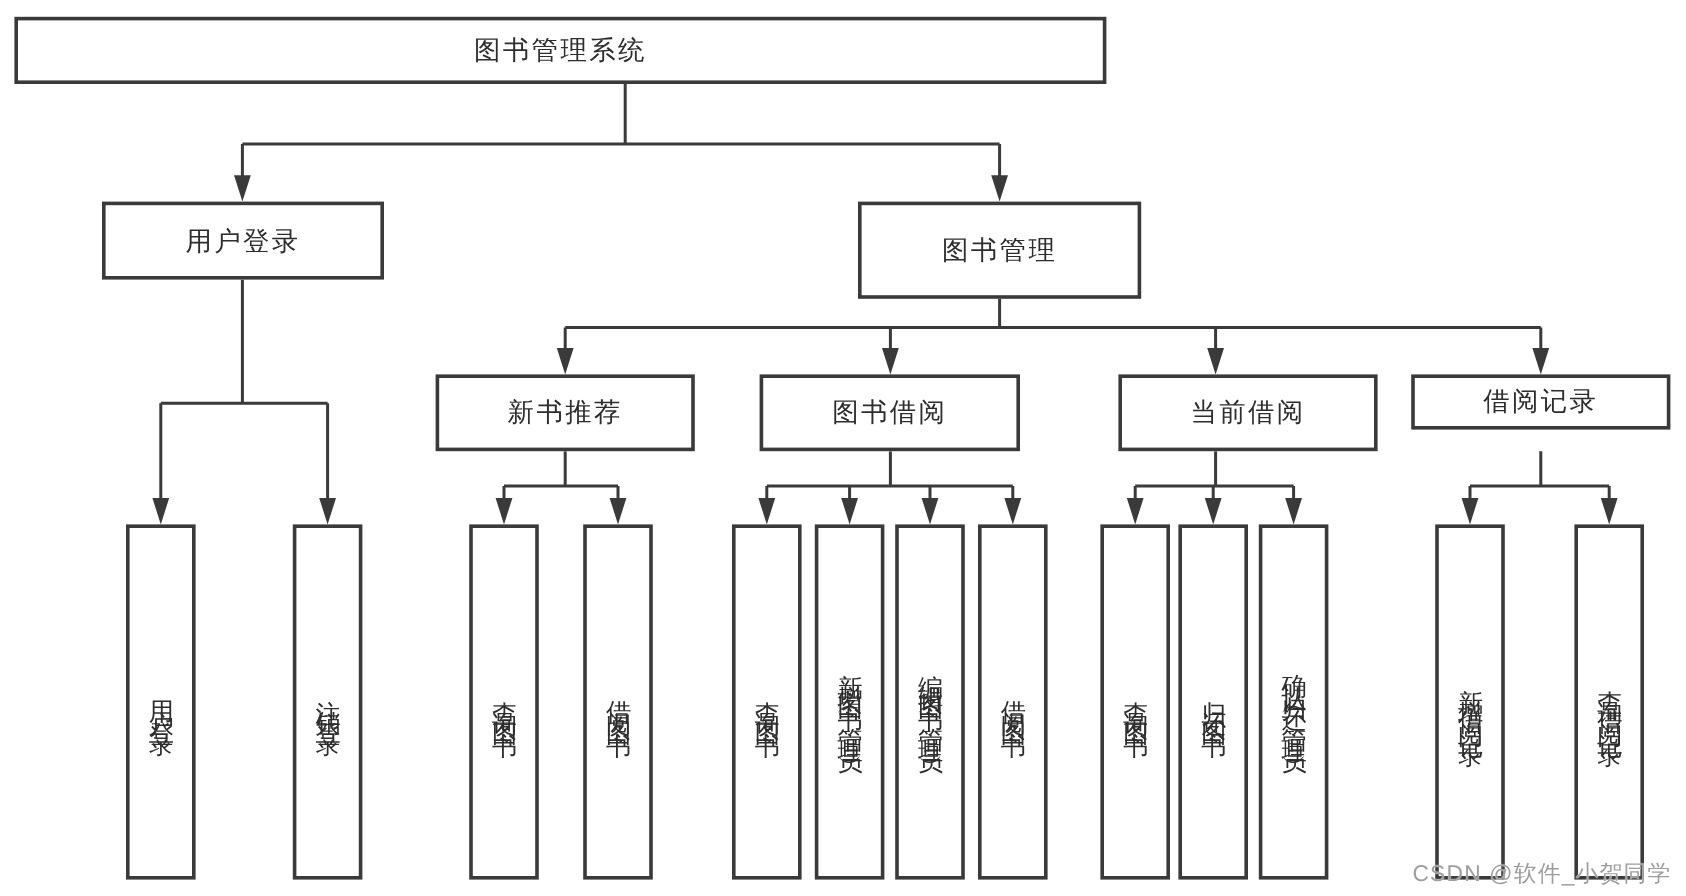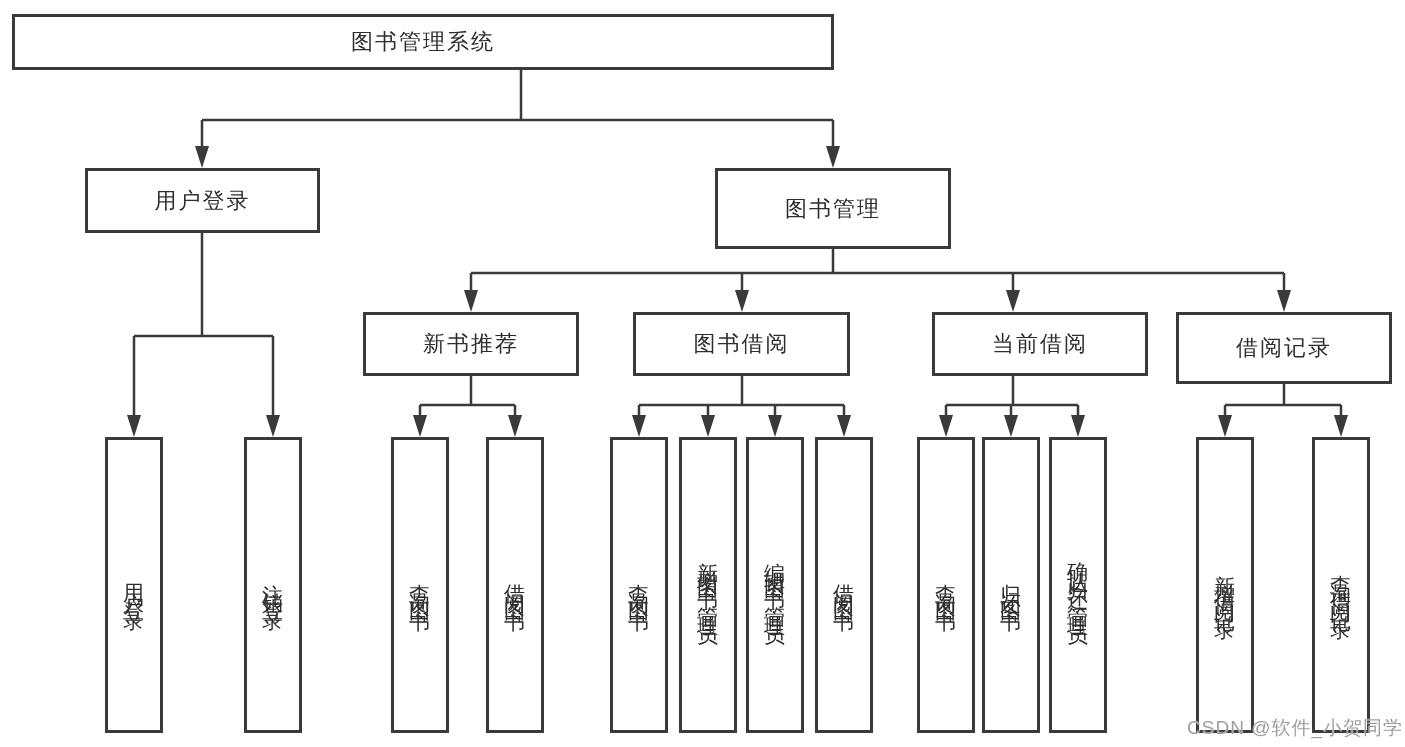--- a/index.html
+++ b/index.html
@@ -19,27 +19,27 @@
   .node {
     position: absolute;
     border: 3px solid var(--line);
     background: var(--bg);
     display: flex;
     align-items: center;
     justify-content: center;
     color: var(--text);
   }
   .hnode { font-size: 22px; letter-spacing: 2px; }
-  .b-root { left: 12px;  top: 14px;  width: 822px; height: 56px; }
+  .b-root { left: 12px;  top: 14px;  width: 910px; height: 56px; }
   .b-user { left: 85px;  top: 168px; width: 235px;  height: 65px; }
   .b-mgmt { left: 715px; top: 168px; width: 236px;  height: 81px; }
   .b-g0 { left: 363px;  top: 312px; width: 216px; height: 64px; }
   .b-g1 { left: 633px;  top: 312px; width: 217px; height: 64px; }
   .b-g2 { left: 932px;  top: 312px; width: 216px; height: 64px; }
-  .b-g3 { left: 1176px; top: 312px; width: 216px; height: 72px; }
+  .b-g3 { left: 1176px; top: 312px; width: 216px; height: 46px; }
   .leaf { top: 437px; width: 58px; height: 296px; }
   .leaf .vtext {
     writing-mode: vertical-rl;
     text-orientation: mixed;
     font-size: 21px;
     letter-spacing: 9px;
     line-height: 1;
     color: var(--text);
     white-space: nowrap;
   }
@@ -51,21 +51,21 @@
   .l-5  { left: 679px; }
   .l-6  { left: 746px; }
   .l-7  { left: 815px; }
   .l-8  { left: 917px; }
   .l-9  { left: 982px; }
   .l-10 { left: 1049px; }
   .l-11 { left: 1196px; }
   .l-12 { left: 1312px; }
   .watermark {
     position: absolute;
-    right: 2px;
+    right: 12px;
     top: 715px;
     font-size: 19px;
     letter-spacing: 1px;
     color: var(--watermark);
     text-shadow: 0 0 1px #ffffff;
   }
 </style>
 </head>
 <body>
 

